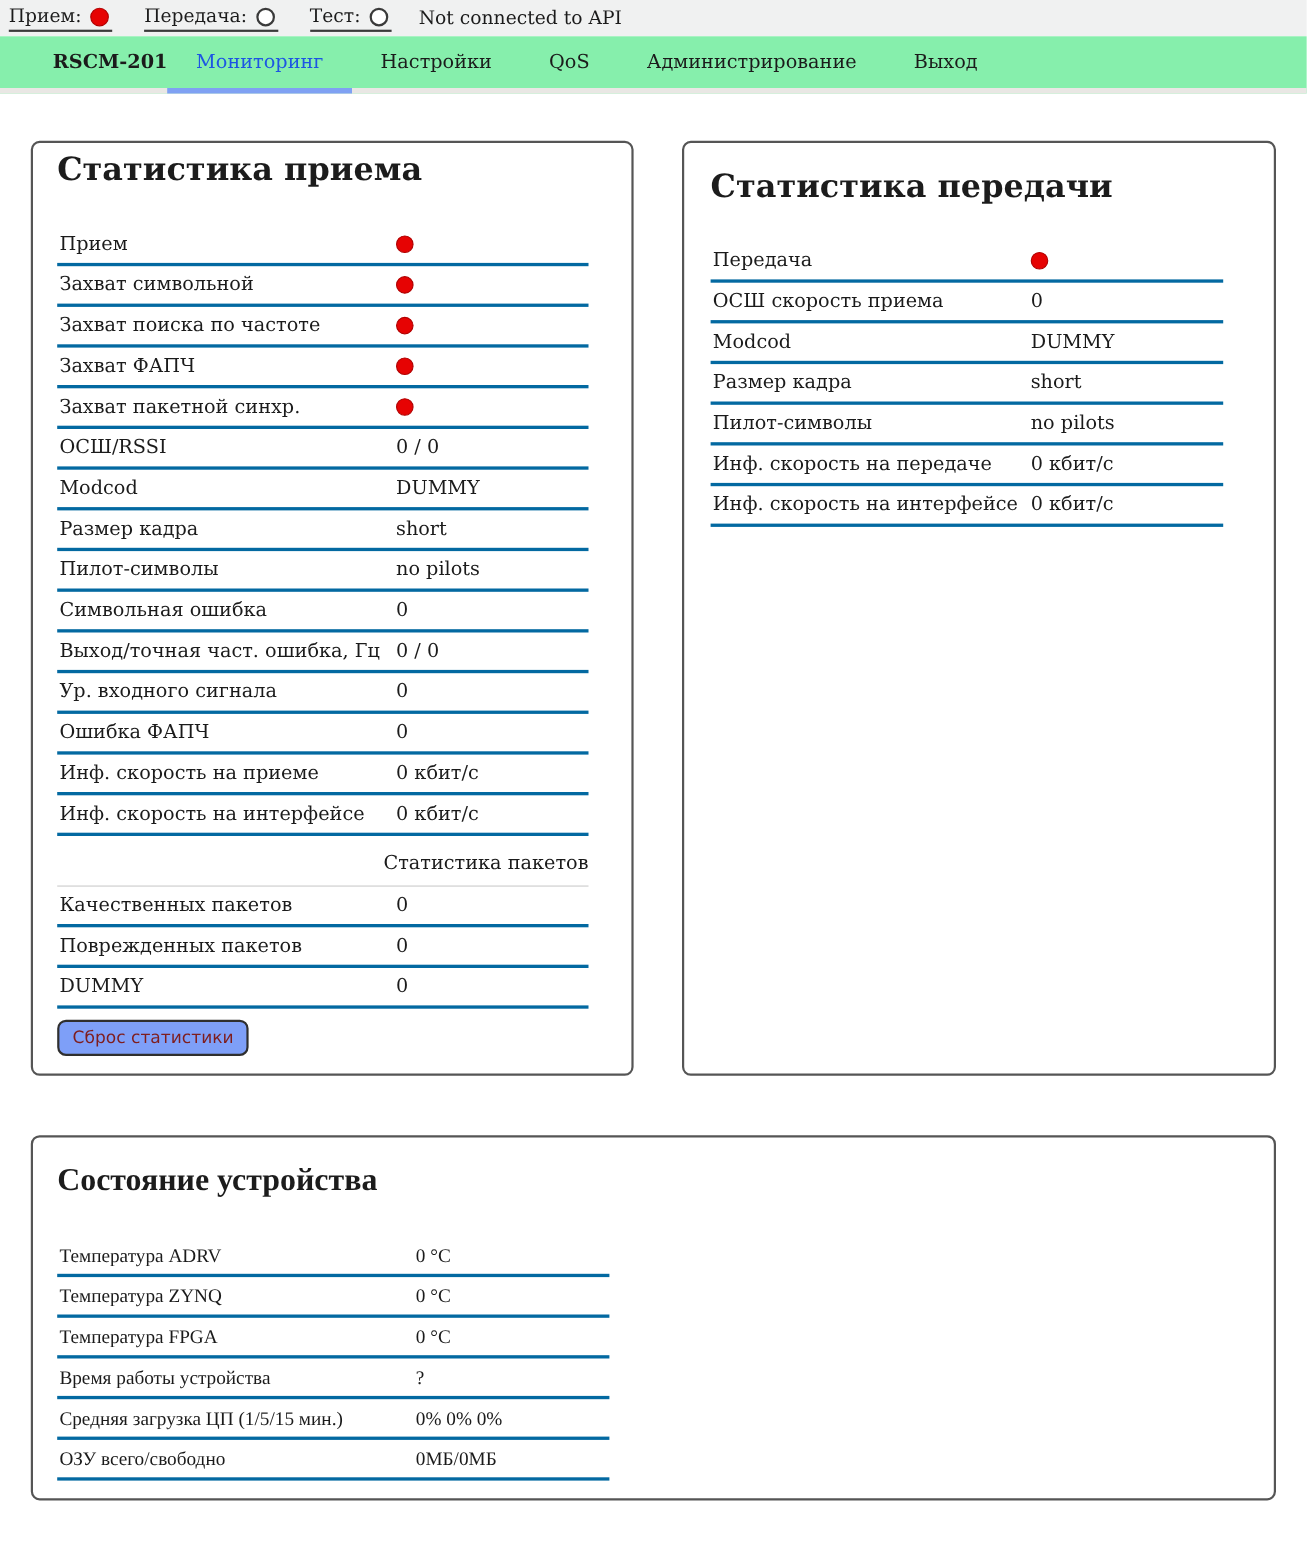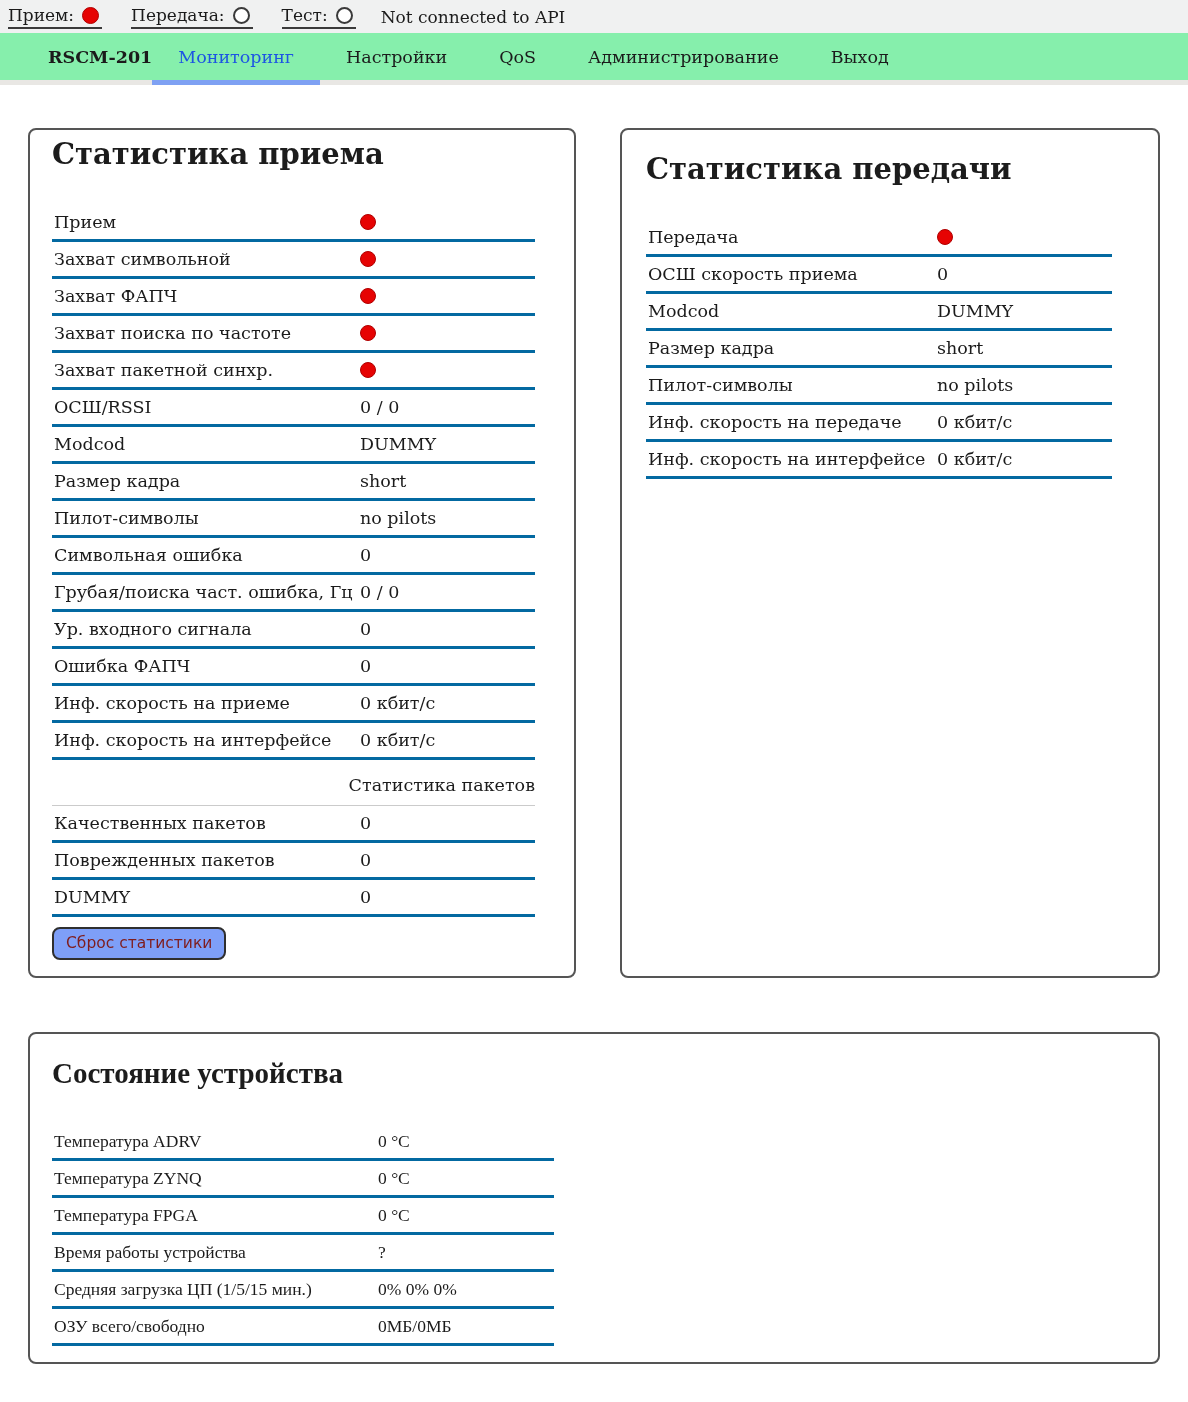--- a/index.html
+++ b/index.html
@@ -193,27 +193,27 @@
               <span class="dot dot-on"></span>
             </div>
           </div>
           <div class="trow">
             <div class="tlabel">Захват символьной</div>
             <div class="tvalue">
               <span class="dot dot-on"></span>
             </div>
           </div>
           <div class="trow">
+            <div class="tlabel">Захват поиска по частоте</div>
+            <div class="tvalue">
+              <span class="dot dot-on"></span>
+            </div>
+          </div>
+          <div class="trow">
             <div class="tlabel">Захват ФАПЧ</div>
-            <div class="tvalue">
-              <span class="dot dot-on"></span>
-            </div>
-          </div>
-          <div class="trow">
-            <div class="tlabel">Захват поиска по частоте</div>
             <div class="tvalue">
               <span class="dot dot-on"></span>
             </div>
           </div>
           <div class="trow">
             <div class="tlabel">Захват пакетной синхр.</div>
             <div class="tvalue">
               <span class="dot dot-on"></span>
             </div>
           </div>
@@ -231,21 +231,21 @@
           </div>
           <div class="trow">
             <div class="tlabel">Пилот-символы</div>
             <div class="tvalue">no pilots</div>
           </div>
           <div class="trow">
             <div class="tlabel">Символьная ошибка</div>
             <div class="tvalue">0</div>
           </div>
           <div class="trow">
-            <div class="tlabel">Грубая/поиска част. ошибка, Гц</div>
+            <div class="tlabel">Выход/точная част. ошибка, Гц</div>
             <div class="tvalue">0 / 0</div>
           </div>
           <div class="trow">
             <div class="tlabel">Ур. входного сигнала</div>
             <div class="tvalue">0</div>
           </div>
           <div class="trow">
             <div class="tlabel">Ошибка ФАПЧ</div>
             <div class="tvalue">0</div>
           </div>

